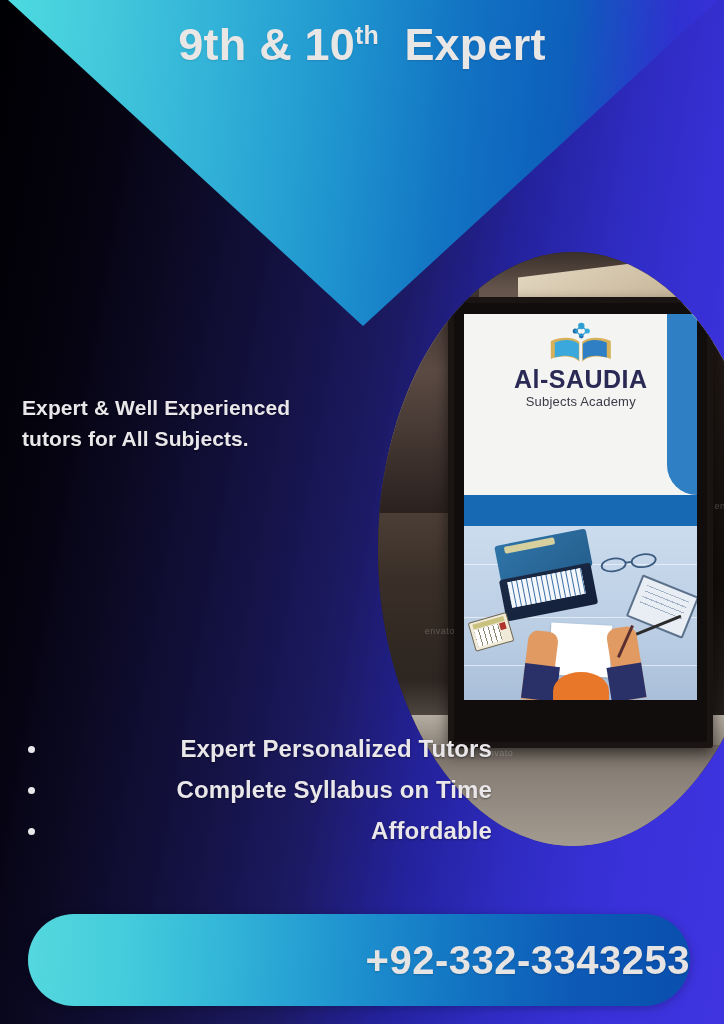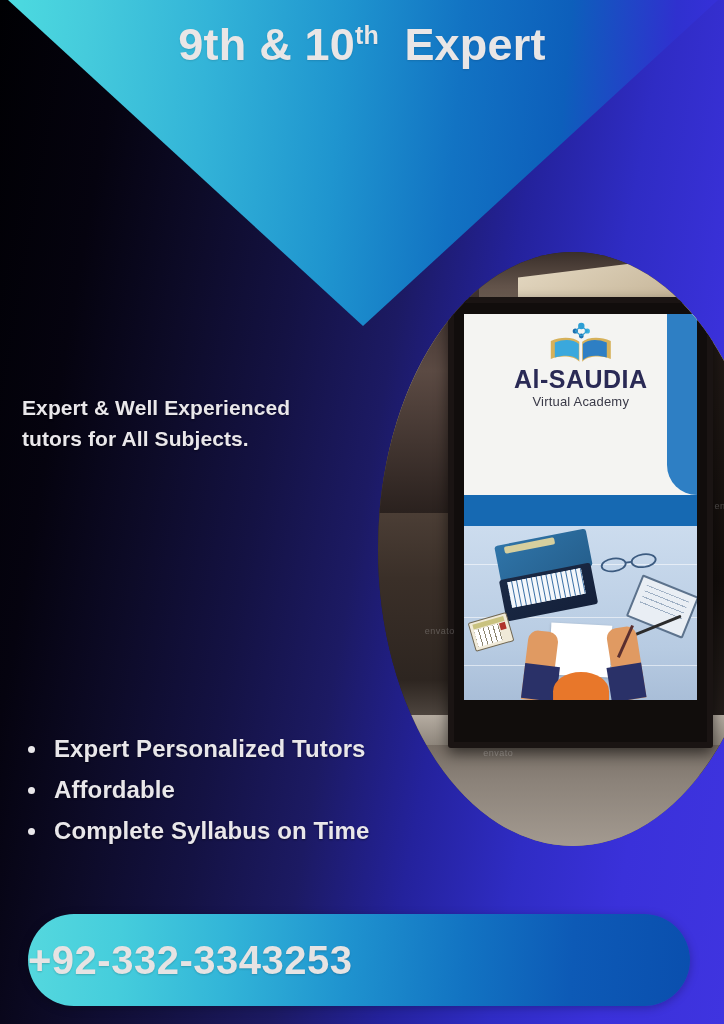--- a/index.html
+++ b/index.html
@@ -366,20 +366,21 @@
   }
   .bullets li{
     position:relative;
     color:#e9e7ea;
     font-weight:bold;
     font-size:24px;
     line-height:41px;
     padding-left:32px;
     letter-spacing:.1px;
     text-shadow:0 1px 2px rgba(0,0,0,.4);
+    text-align:right;
   }
   .bullets li::before{
     content:"";
     position:absolute;
     left:6px; top:18px;
     width:7px; height:7px;
     border-radius:50%;
     background:#e9e7ea;
   }
 
@@ -392,21 +393,21 @@
     background:linear-gradient(93deg,
        #55d8de 0%,
        #45cddc 14%,
        #32b5d8 30%,
        #1f93cf 48%,
        #1273c2 66%,
        #0d5ab6 82%,
        #0a4fae 100%);
     display:flex;
     align-items:center;
-    justify-content:flex-start;
+    justify-content:flex-end;
     z-index:6;
     box-shadow:0 2px 10px rgba(0,0,0,.25);
   }
   .phone-number{
     color:#e6e3e3;
     font-weight:bold;
     font-size:40px;
     letter-spacing:.5px;
     text-shadow:0 1px 2px rgba(0,0,0,.18);
     white-space:nowrap;
@@ -448,21 +449,21 @@
               <line x1="35.5" y1="5" x2="41.5" y2="10" stroke="#2f9fd4" stroke-width="1.1"></line>
               <line x1="29.5" y1="10" x2="35.5" y2="15" stroke="#2f9fd4" stroke-width="1.1"></line>
               <line x1="41.5" y1="10" x2="35.5" y2="15" stroke="#2f9fd4" stroke-width="1.1"></line>
               <path d="M5 20 C16 15 28 16 34 21 L34 41 C28 35 16 34 5 38 Z" fill="#d6b15a"></path>
               <path d="M36 21 C42 16 54 15 65 20 L65 38 C54 34 42 35 36 41 Z" fill="#d6b15a"></path>
               <path d="M9 21.5 C18.5 17.5 28 18.5 33 23 L33 39 C28 34 18.5 33.5 9 36.5 Z" fill="#3aa8dd"></path>
               <path d="M37 23 C42 18.5 51.5 17.5 61 21.5 L61 36.5 C51.5 33.5 42 34 37 39 Z" fill="#2e7fc4"></path>
               <rect x="33.6" y="20" width="2.8" height="21" fill="#f4f4f2"></rect>
             </svg>
             <div class="logo-name">Al-SAUDIA</div>
-            <div class="logo-sub">Virtual Academy</div>
+            <div class="logo-sub">Subjects Academy</div>
           </div>
         </div>
 
         <div class="bb-band"></div>
 
         <div class="bb-bottom">
           <div class="desk">
             <div class="desk-line" style="top:22%"></div>
             <div class="desk-line" style="top:52%"></div>
             <div class="desk-line" style="top:80%"></div>
@@ -510,21 +511,21 @@
     <div class="watermark wm4">envato</div>
   </div>
 
   <div class="copy">
     <p class="para">Expert &amp; Well Experienced
 tutors for All Subjects.</p>
   </div>
 
   <ul class="bullets">
     <li>Expert Personalized Tutors</li>
+    <li>Complete Syllabus on Time</li>
     <li>Affordable</li>
-    <li>Complete Syllabus on Time</li>
   </ul>
 
   <div class="phone-pill">
     <span class="phone-number">+92-332-3343253</span>
   </div>
 
 </div>
 
 </body></html>

